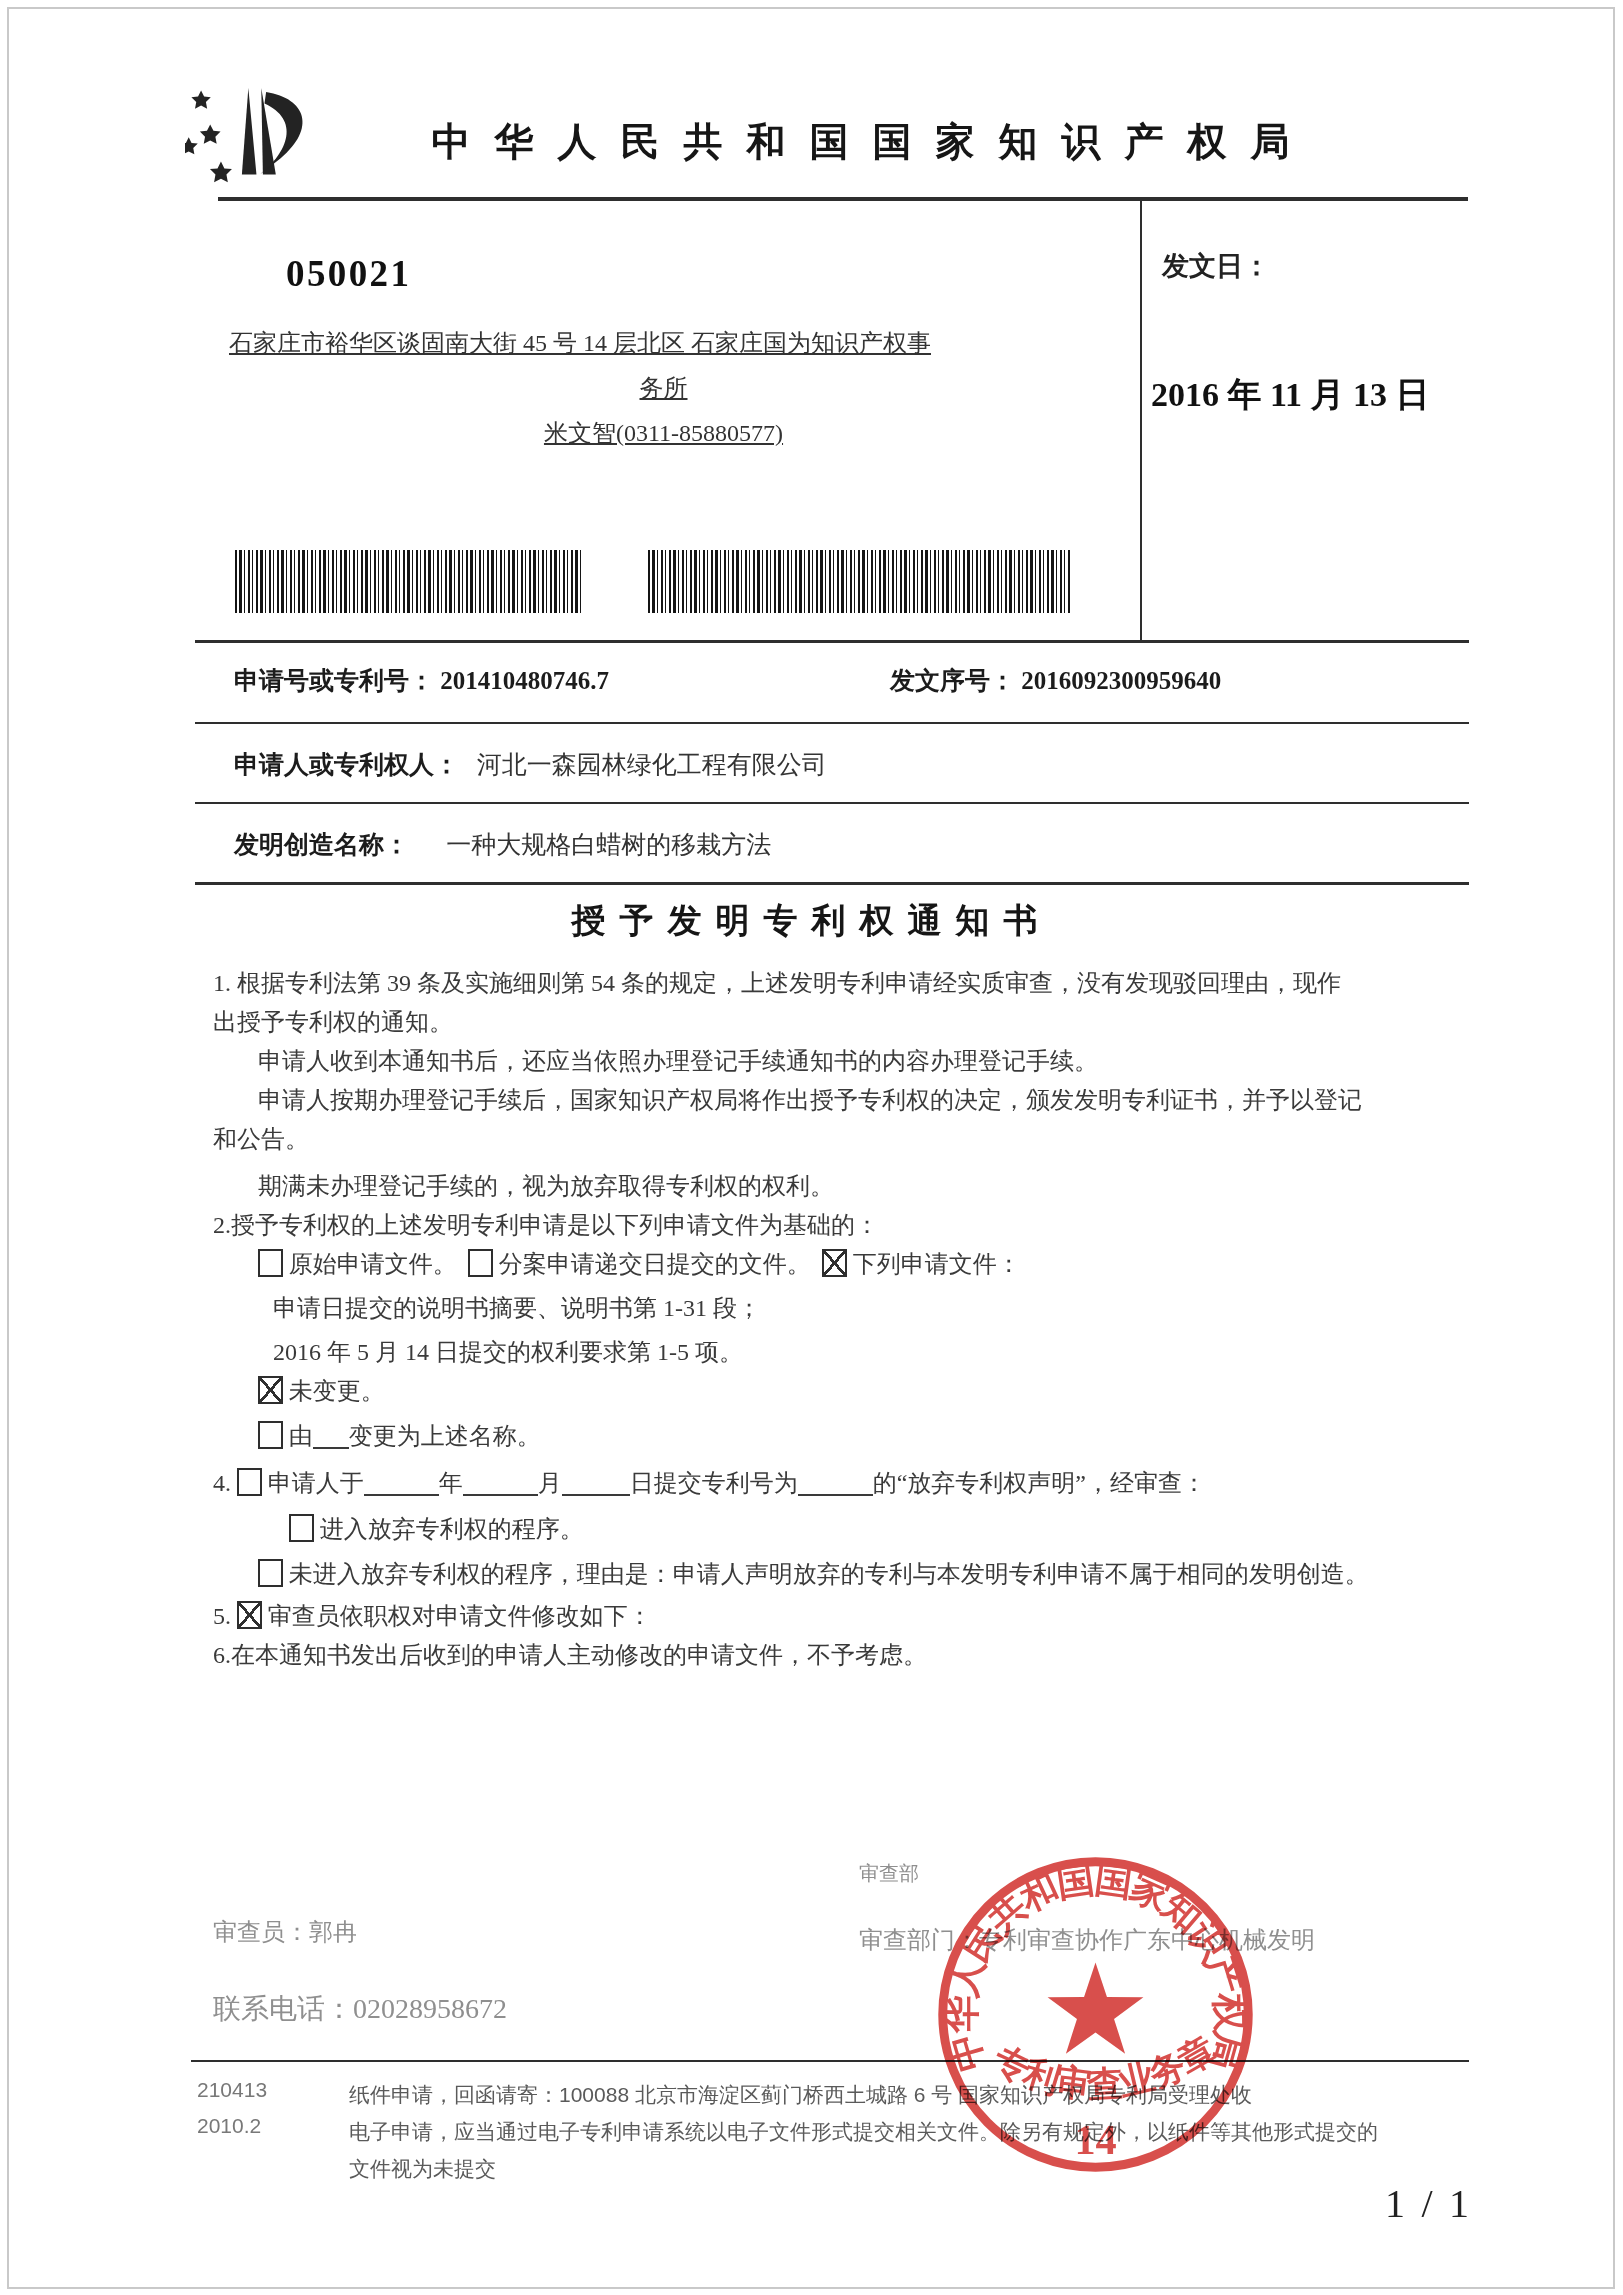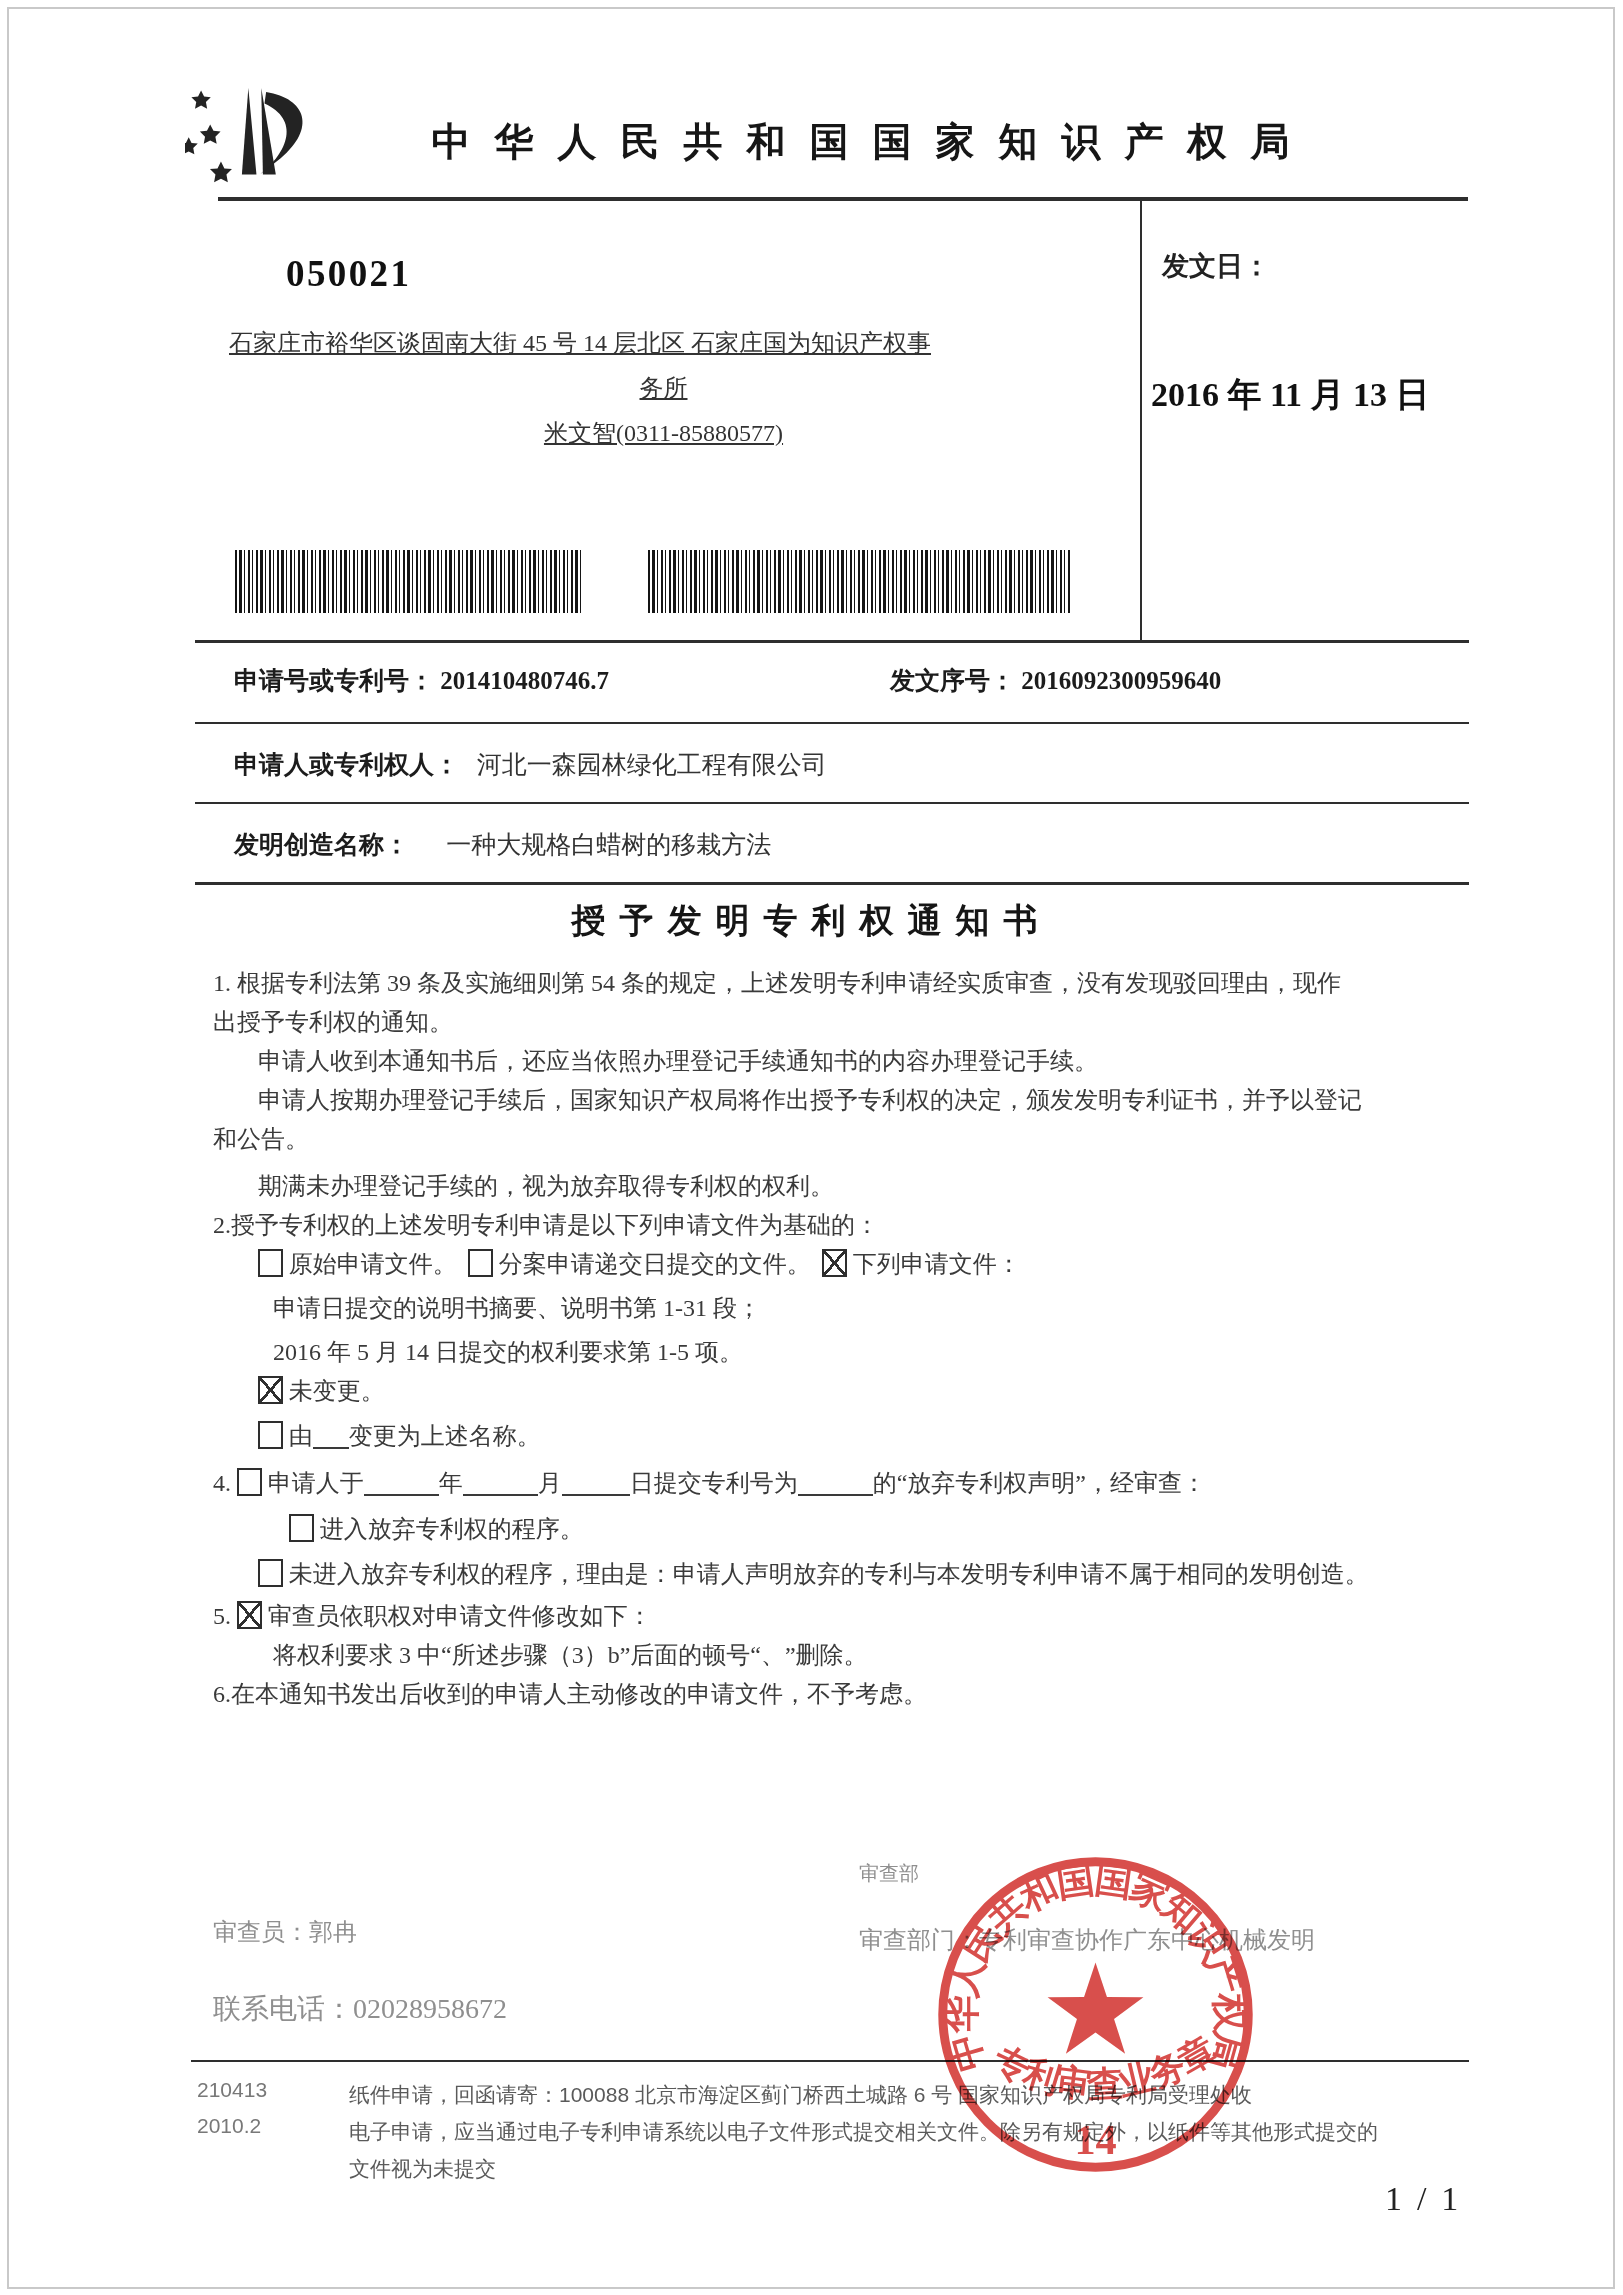--- a/index.html
+++ b/index.html
@@ -38,21 +38,21 @@
       margin-right:5.7px;background:#fff;}
   .cb.on{background:
       linear-gradient(to top right,transparent 45.5%,#2e2e2e 45.5% 54.5%,transparent 54.5%),
       linear-gradient(to bottom right,transparent 45.5%,#2e2e2e 45.5% 54.5%,transparent 54.5%);}
   .blank{display:inline-block;height:26px;border-bottom:2.4px solid #3a3a3a;vertical-align:-4.9px;}
   
   .faint{color:#8f8f8f;}
   .fnote{font-family:"Liberation Sans","DejaVu Sans",sans-serif;font-size:21px;color:#5a5a5a;
          line-height:37px;white-space:nowrap;}
   .fcode{font-family:"Liberation Sans","DejaVu Sans",sans-serif;font-size:21px;color:#787878;}
-  .pagenum{left:1385px;top:2180px;font-size:34px;color:#222;letter-spacing:3.2px;}
+  .pagenum{left:1385px;top:2180px;font-size:40px;color:#222;letter-spacing:3.2px;}
   .seal{position:absolute;left:933px;top:1852px;width:325px;height:325px;opacity:.92;mix-blend-mode:multiply;}
 </style>
 </head>
 <body>
 
 <div class="page">
   <div class="scan-edge"></div>
 
   <svg class="abs" style="left:185px;top:84px;" width="138" height="101" viewBox="0 0 170 125">
     <g fill="#232323">
@@ -114,21 +114,20 @@
       <div class="nline ind0"><span>2.授予专利权的上述发明专利申请是以下列申请文件为基础的：</span></div>
       <div class="nline ind1"><span class="cb"></span><span>原始申请文件。</span><span style="display: inline-block; width: 11.4px;"></span><span class="cb"></span><span>分案申请递交日提交的文件。</span><span style="display: inline-block; width: 11.4px;"></span><span class="cb on"></span><span>下列申请文件：</span></div>
       <div class="nline ind2" style="margin-top: 4.9px;"><span>申请日提交的说明书摘要、说明书第 1-31 段；</span></div>
       <div class="nline ind2" style="margin-top: 4.9px;"><span>2016 年 5 月 14 日提交的权利要求第 1-5 项。</span></div>
       <div class="nline ind1"><span class="cb on"></span><span>未变更。</span></div>
       <div class="nline ind1" style="margin-top: 6.5px;"><span class="cb"></span><span>由</span><span class="blank" style="width: 36px;"></span><span>变更为上述名称。</span></div>
       <div class="nline ind0" style="margin-top: 8px;"><span>4. </span><span class="cb"></span><span>申请人于</span><span class="blank" style="width: 75px;"></span><span>年</span><span class="blank" style="width: 75px;"></span><span>月</span><span class="blank" style="width: 68px;"></span><span>日提交专利号为</span><span class="blank" style="width: 75px;"></span><span>的“放弃专利权声明”，经审查：</span></div>
       <div class="nline ind1" style="margin-top: 6.5px; padding-left: 31px;"><span class="cb"></span><span>进入放弃专利权的程序。</span></div>
       <div class="nline ind1" style="margin-top: 6.5px;"><span class="cb"></span><span>未进入放弃专利权的程序，理由是：申请人声明放弃的专利与本发明专利申请不属于相同的发明创造。</span></div>
       <div class="nline ind0" style="margin-top: 3.2px;"><span>5. </span><span class="cb on"></span><span>审查员依职权对申请文件修改如下：</span></div>
-      <div class="nline ind2"><span>将权利要求 3 中“所述步骤（3）b”后面的顿号“、”删除。</span></div>
       <div class="nline ind0"><span>6.在本通知书发出后收到的申请人主动修改的申请文件，不予考虑。</span></div>
     </div>
 
   <div class="abs faint" style="left:213px;top:1916px;font-size:24px;">
     <span>审查员：</span><span>郭冉</span>
   </div>
   <div class="abs faint" style="left:213px;top:1990px;font-size:28px;">
     <span>联系电话：</span><span>02028958672</span>
   </div>
   <div class="abs faint" style="left:859px;top:1924px;font-size:24px;">

